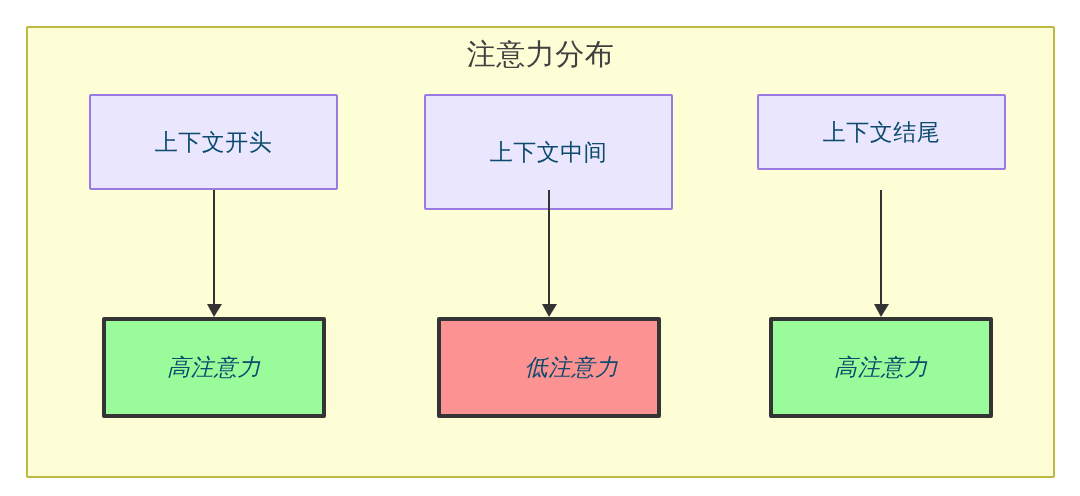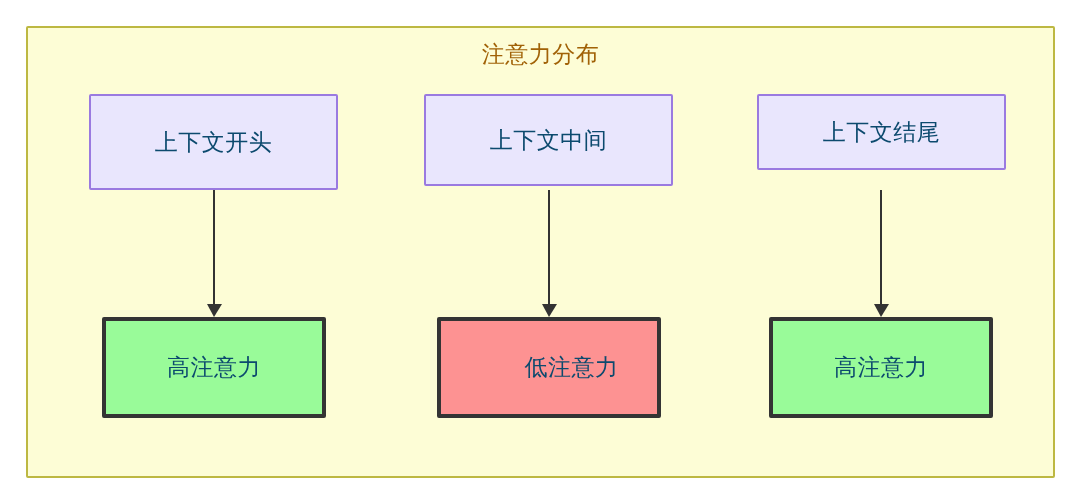--- a/index.html
+++ b/index.html
@@ -35,23 +35,23 @@
     border: 2px solid #bdb842;
     border-radius: 2px;
   }
 
   .cluster-title {
     position: absolute;
     left: 0;
     top: 12px;
     width: 100%;
     text-align: center;
-    font-size: 23px;
+    font-size: 29px;
     line-height: 28px;
-    color: #a16207;
+    color: #404040;
     letter-spacing: 0.5px;
     white-space: nowrap;
   }
 
   
   .node {
     position: absolute;
     box-sizing: border-box;
     display: flex;
     align-items: center;
@@ -64,33 +64,34 @@
     border-radius: 2px;
   }
 
   .node.ctx {
     background: #e9e6fd;
     border: 2px solid #9a7ae0;
   }
 
   .node.attn {
     border: 4px solid #343434;
+    font-style: italic;
   }
 
   .node.attn-high {
     background: #99fb99;
   }
 
   .node.attn-low {
     background: #fd9292;
   }
 
   
   #node-ctx-start  { left: 89px;  top: 94px;  width: 249px; height: 96px; }
-  #node-ctx-mid    { left: 424px; top: 94px;  width: 249px; height: 92px; }
+  #node-ctx-mid    { left: 424px; top: 94px;  width: 249px; height: 116px; }
   #node-ctx-end    { left: 757px; top: 94px;  width: 249px; height: 76px; }
 
   #node-attn-start { left: 102px; top: 317px; width: 224px; height: 101px; }
   #node-attn-mid   { left: 437px; top: 317px; width: 224px; height: 101px; padding-left: 45px; }
   #node-attn-end   { left: 769px; top: 317px; width: 224px; height: 101px; }
 
   
   .edge {
     position: absolute;
     top: 190px;

